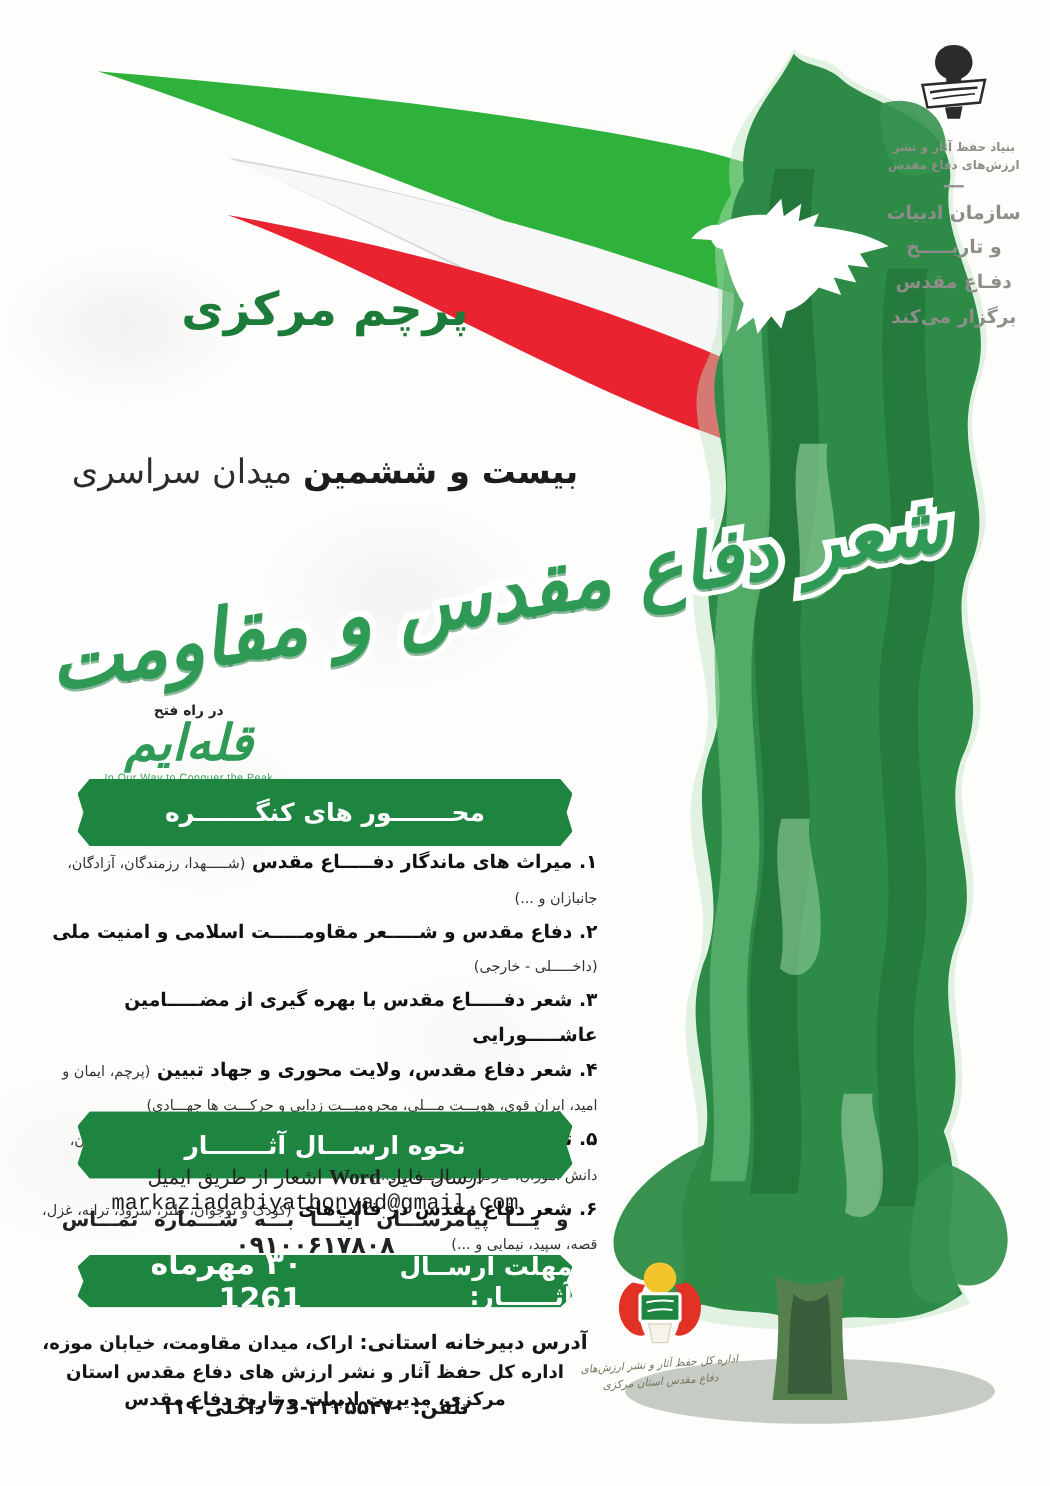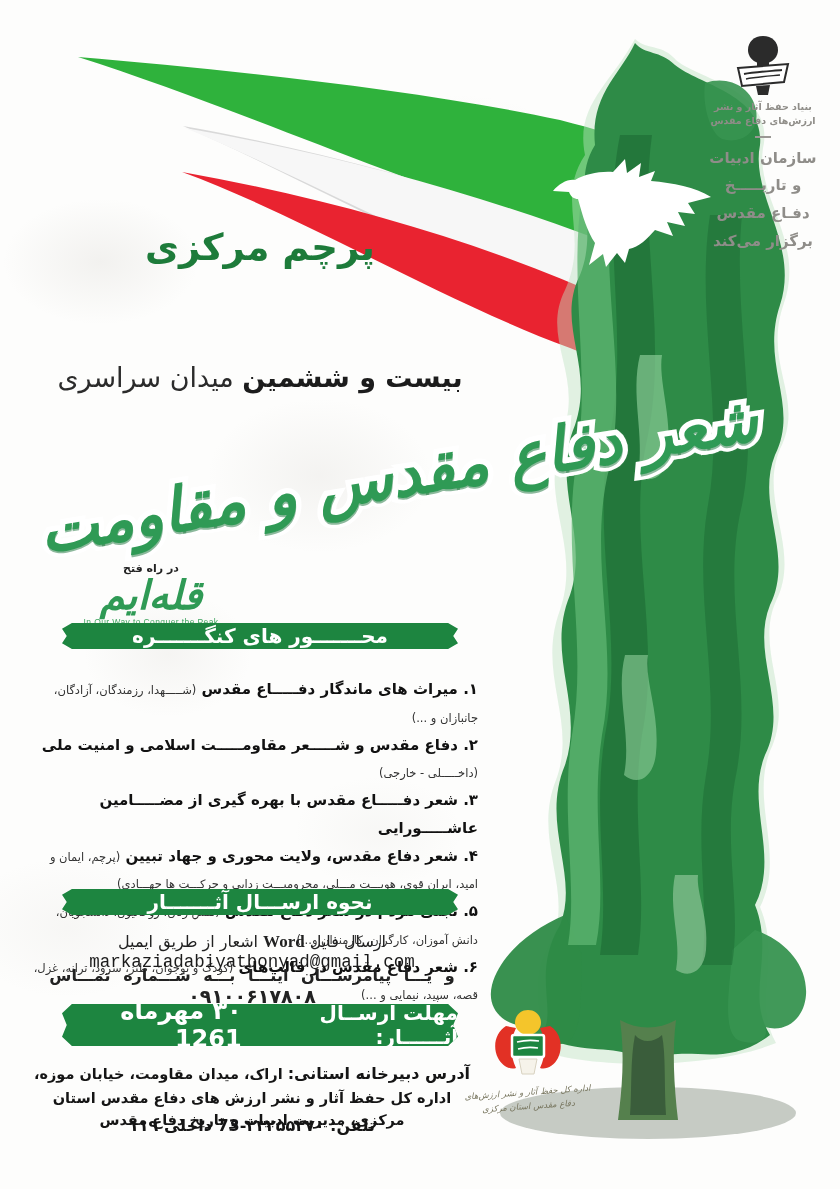--- a/index.html
+++ b/index.html
@@ -15,21 +15,21 @@
       radial-gradient(120px 90px at 20% 55%, rgba(175,170,160,.10), transparent 70%),
       radial-gradient(150px 100px at 8% 78%, rgba(175,170,160,.08), transparent 70%),
       radial-gradient(180px 120px at 55% 15%, rgba(175,170,160,.10), transparent 70%),
       radial-gradient(120px 80px at 45% 70%, rgba(175,170,160,.07), transparent 70%),
       #fdfdfc;
   }
   .abs{position:absolute;}
   .rtl{direction:rtl;unicode-bidi:embed;}
   
   .org-block{right:22px;top:34px;width:110px;text-align:center;color:#8a8a86;}
-  .org-caption{font-size:9.5px;line-height:1.5;color:#8f8d88;margin-top:4px;font-weight:700;}
+  .org-caption{font-size:9.5px;line-height:1.5;color:#8f8d88;margin-top:16px;font-weight:700;}
   .org-divider{width:16px;height:2px;background:#9a9894;margin:7px auto 7px auto;}
   .org-lines{font-size:15px;font-weight:700;color:#8f8d89;line-height:1.85;letter-spacing:.5px;}
   
   .province{left:110px;top:226px;width:300px;text-align:center;
     color:#1d7b3a;font-size:37px;font-weight:700;}
   .call{left:40px;top:262px;width:440px;text-align:center;
     color:#141414;font-size:78px;font-weight:700;line-height:1.12;}
   .congress{left:40px;top:362px;width:440px;text-align:center;
     color:#2b2b2b;font-size:27px;font-weight:400;}
   .congress b{font-weight:700;color:#1c1c1c;}
@@ -40,21 +40,21 @@
     font-size:62px;font-weight:700;font-style:italic;white-space:nowrap;}
   .calli.back{color:#ffffff;-webkit-text-stroke:11px #ffffff;text-shadow:0 0 6px #fff;}
   .calli.front{color:#2f9a55;text-shadow:0 2px 0 #23784285;}
   
   .peak-logo{left:66px;top:524px;width:170px;text-align:center;margin-top:44px;}
   .peak-green{font-size:40px;font-weight:700;font-style:italic;color:#2f9a55;line-height:1;}
   .peak-black{font-size:11px;color:#222;margin-top:-6px;font-weight:700;}
   .peak-caption{font-size:8.5px;color:#3fa45f;letter-spacing:.4px;margin-top:2px;font-family:"Liberation Sans",sans-serif;}
   
   .banner{
-    left:62px;width:396px;height:26px;background:#1d8540;color:#fff;
+    left:62px;width:396px;height:54px;background:#1d8540;color:#fff;
     display:flex;align-items:center;justify-content:center;
     font-size:20px;font-weight:700;
     clip-path:polygon(2.5% 0%,97.5% 0%,100% 22%,98.8% 50%,100% 78%,97.5% 100%,2.5% 100%,0% 78%,1.2% 50%,0% 22%);
   }
   .banner.b1{top:623px;}
   .banner.b2{top:889px;}
   .banner.b3{top:1004px;height:42px;}
   .banner .date{font-size:24px;margin-right:8px;font-weight:700;}
   
   .themes{left:26px;top:676px;width:452px;text-align:right;color:#111;}

